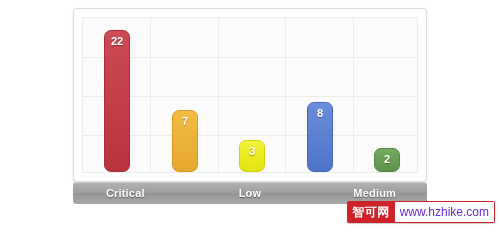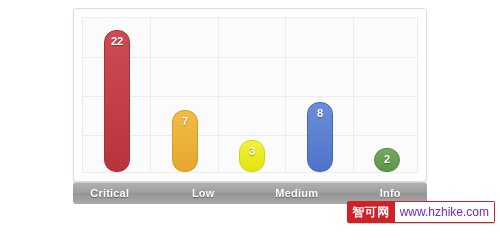--- a/index.html
+++ b/index.html
@@ -60,21 +60,21 @@
 
   .bars {
     position: absolute;
     left: 0; right: 0; top: 0; bottom: 0;
   }
 
   .bar {
     position: absolute;
     bottom: 0;
     box-sizing: border-box;
-    border-radius: 12px;
+    border-radius: 7px;
   }
   .bar .bar-value {
     position: absolute;
     top: 4px;
     left: 0;
     right: 0;
     text-align: center;
     font-size: 11px;
     font-weight: bold;
     color: #ffffff;
@@ -185,21 +185,20 @@
         </div>
       </div>
     </div>
   </div>
 
   <div class="axis-band">
     <div class="axis-labels">
       <div class="axis-label">Critical</div>
       <div class="axis-label">Low</div>
       <div class="axis-label">Medium</div>
-      <div class="axis-label">Info</div>
     </div>
   </div>
 
   <div class="watermark">
     <div class="wm-left">智可网</div>
     <div class="wm-right">www.hzhike.com</div>
   </div>
 
 </div>
 

